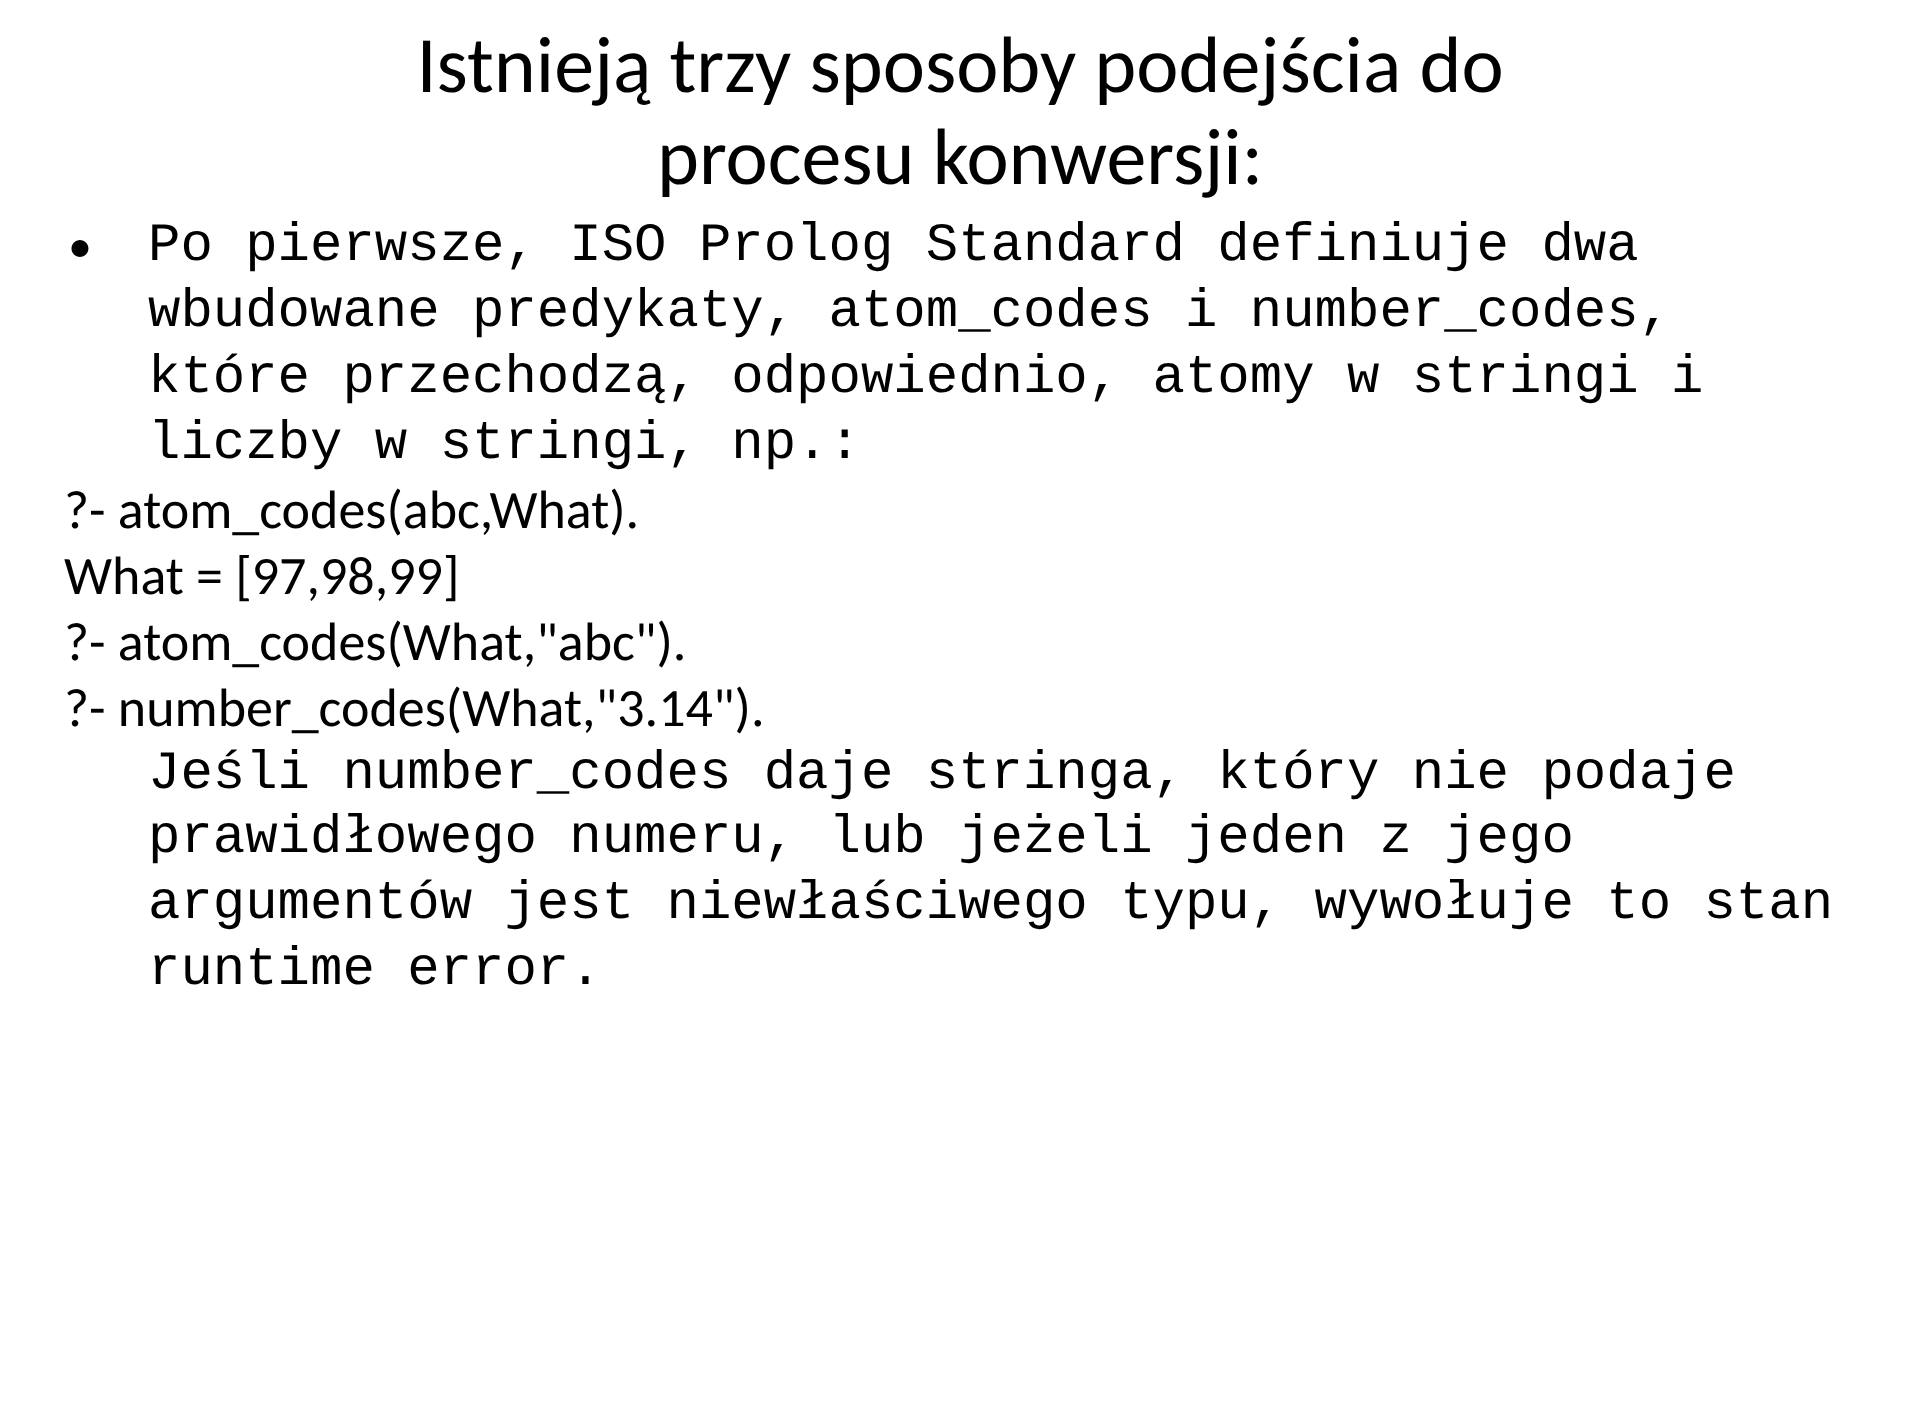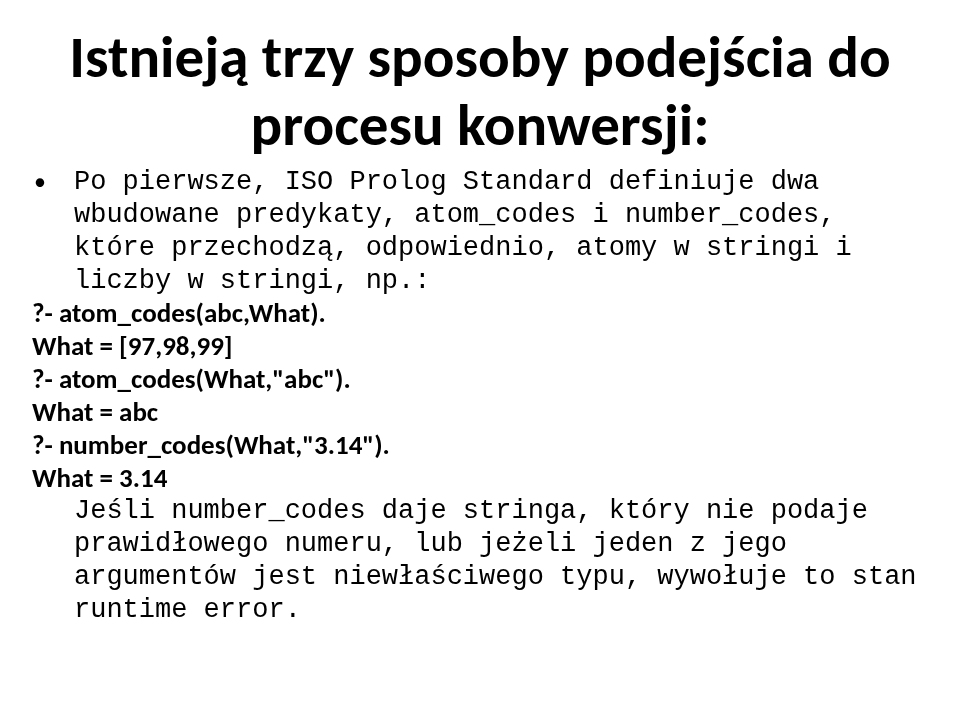--- a/index.html
+++ b/index.html
@@ -11,25 +11,25 @@
     font-family: Calibri, "Segoe UI", Arial, sans-serif;
     color: #000;
   }
   .slide {
     box-sizing: border-box;
     width: 960px;
     height: 705px;
     padding: 8px 30px 20px 30px;
   }
   .title {
-    font-size: 59px;
-    font-weight: 700;
+    font-size: 40px;
+    font-weight: 400;
     text-align: center;
     line-height: 1.15;
-    margin: 16px 0 6px 0;
+    margin: 2px 0 6px 0;
   }
   .body {
     font-size: 27px;
     line-height: 1.22;
   }
   .bullet-row {
     display: flex;
     align-items: flex-start;
   }
   .bullet {
@@ -39,21 +39,20 @@
     padding-left: 4px;
     font-size: 24px;
     line-height: 1.35;
   }
   .bullet-text {
     flex: 1 1 auto;
     font-family: Liberation Mono, monospace;
   }
   .noindent {
     padding-left: 2px;
-    font-weight: bold;
   }
 </style>
 </head>
 <body>
 
 <div class="slide">
 
   <h1 class="title">
     <span>Istnieją trzy sposoby podejścia do</span><br>
     <span>procesu konwersji:</span>
@@ -62,23 +61,21 @@
   <div class="body">
 
     <div class="bullet-row">
       <div class="bullet">•</div>
       <div class="bullet-text">Po pierwsze, ISO Prolog Standard definiuje dwa wbudowane predykaty, atom_codes i number_codes, które przechodzą, odpowiednio, atomy w stringi i liczby w stringi, np.:</div>
     </div>
 
     <div class="noindent">?- atom_codes(abc,What).</div>
     <div class="noindent">What = [97,98,99]</div>
     <div class="noindent">?- atom_codes(What,"abc").</div>
-    <div class="noindent">What = abc</div>
     <div class="noindent">?- number_codes(What,"3.14").</div>
-    <div class="noindent">What = 3.14</div>
 
     <div class="bullet-row">
       <div class="bullet"></div>
       <div class="bullet-text">Jeśli number_codes daje stringa, który nie podaje prawidłowego numeru, lub jeżeli jeden z jego argumentów jest niewłaściwego typu, wywołuje to stan runtime error.</div>
     </div>
 
   </div>
 </div>
 
 </body></html>

